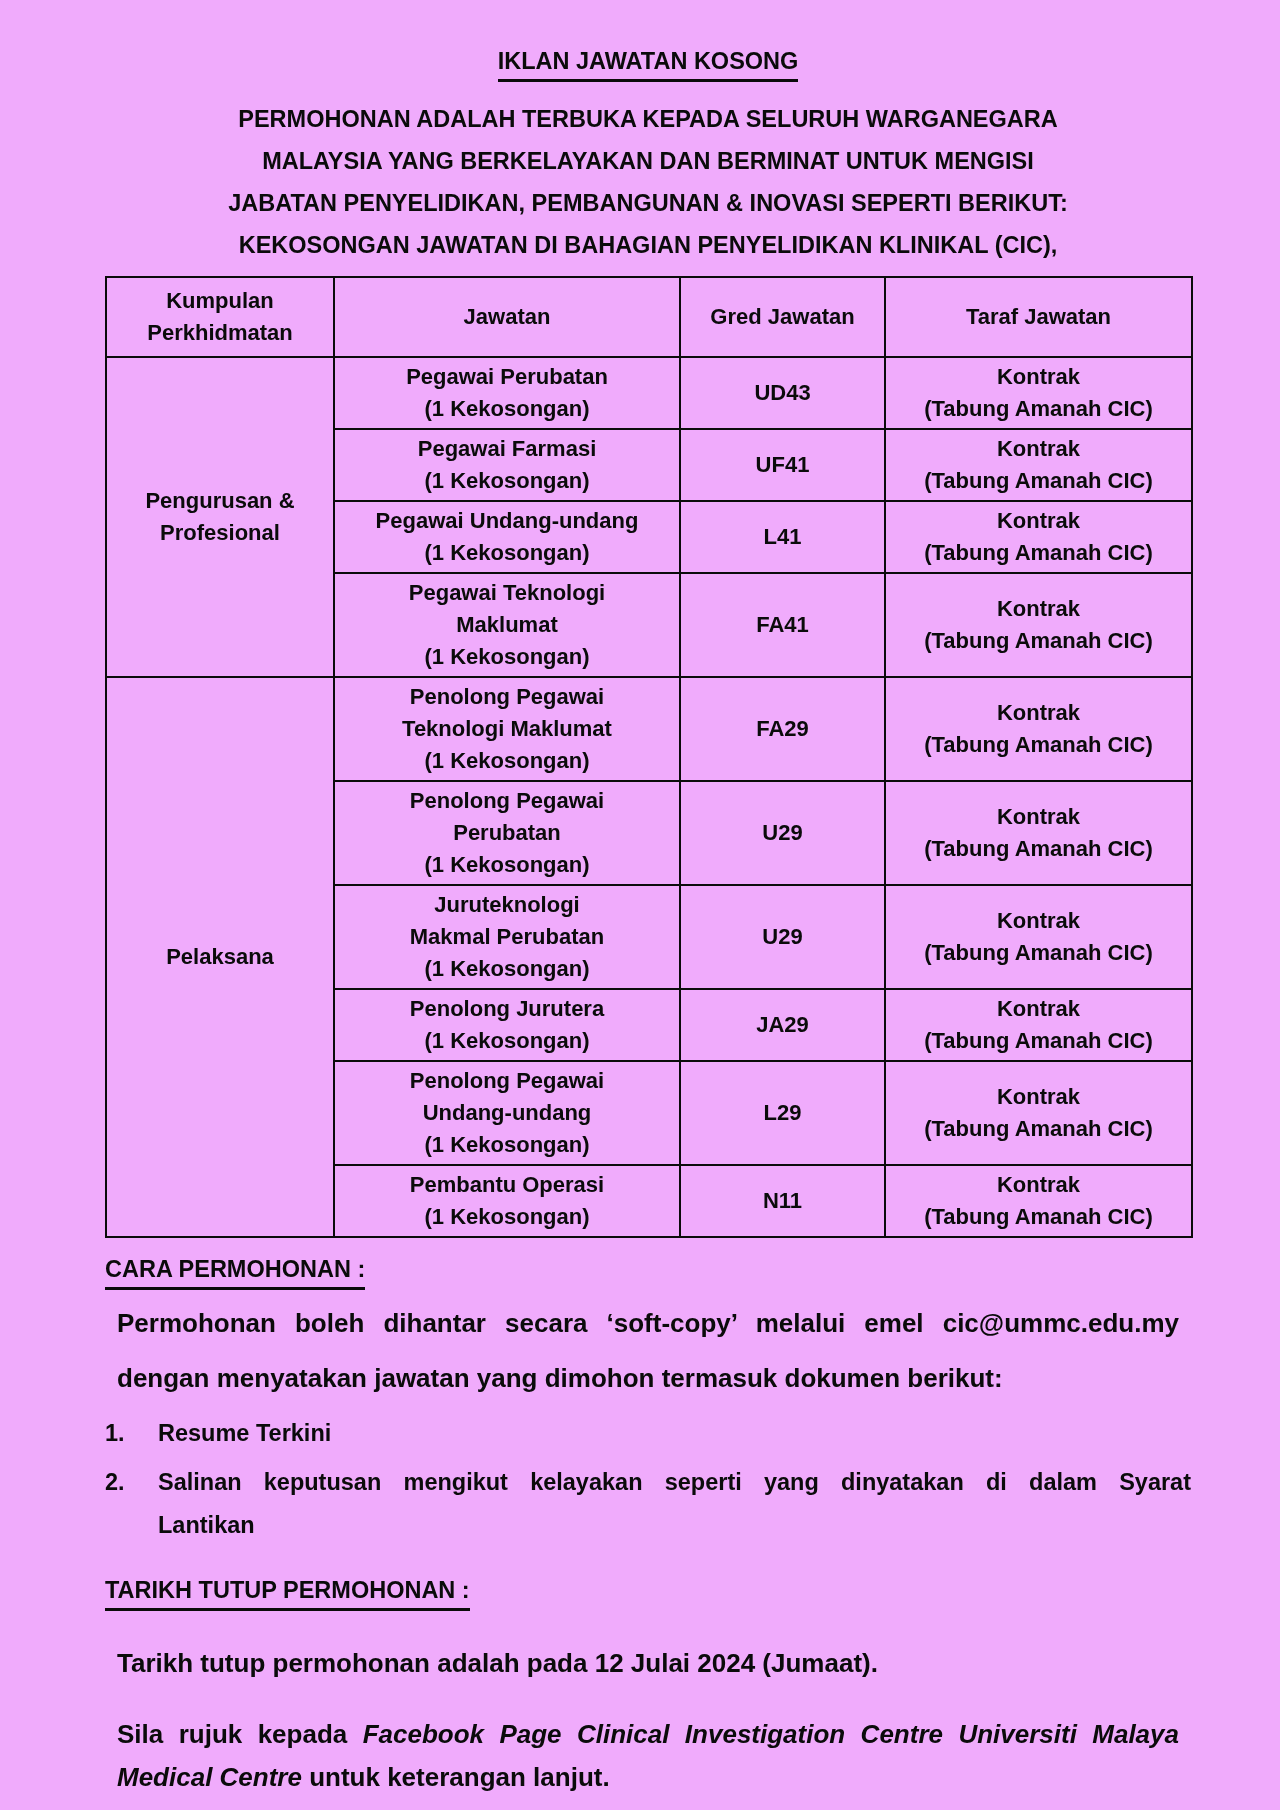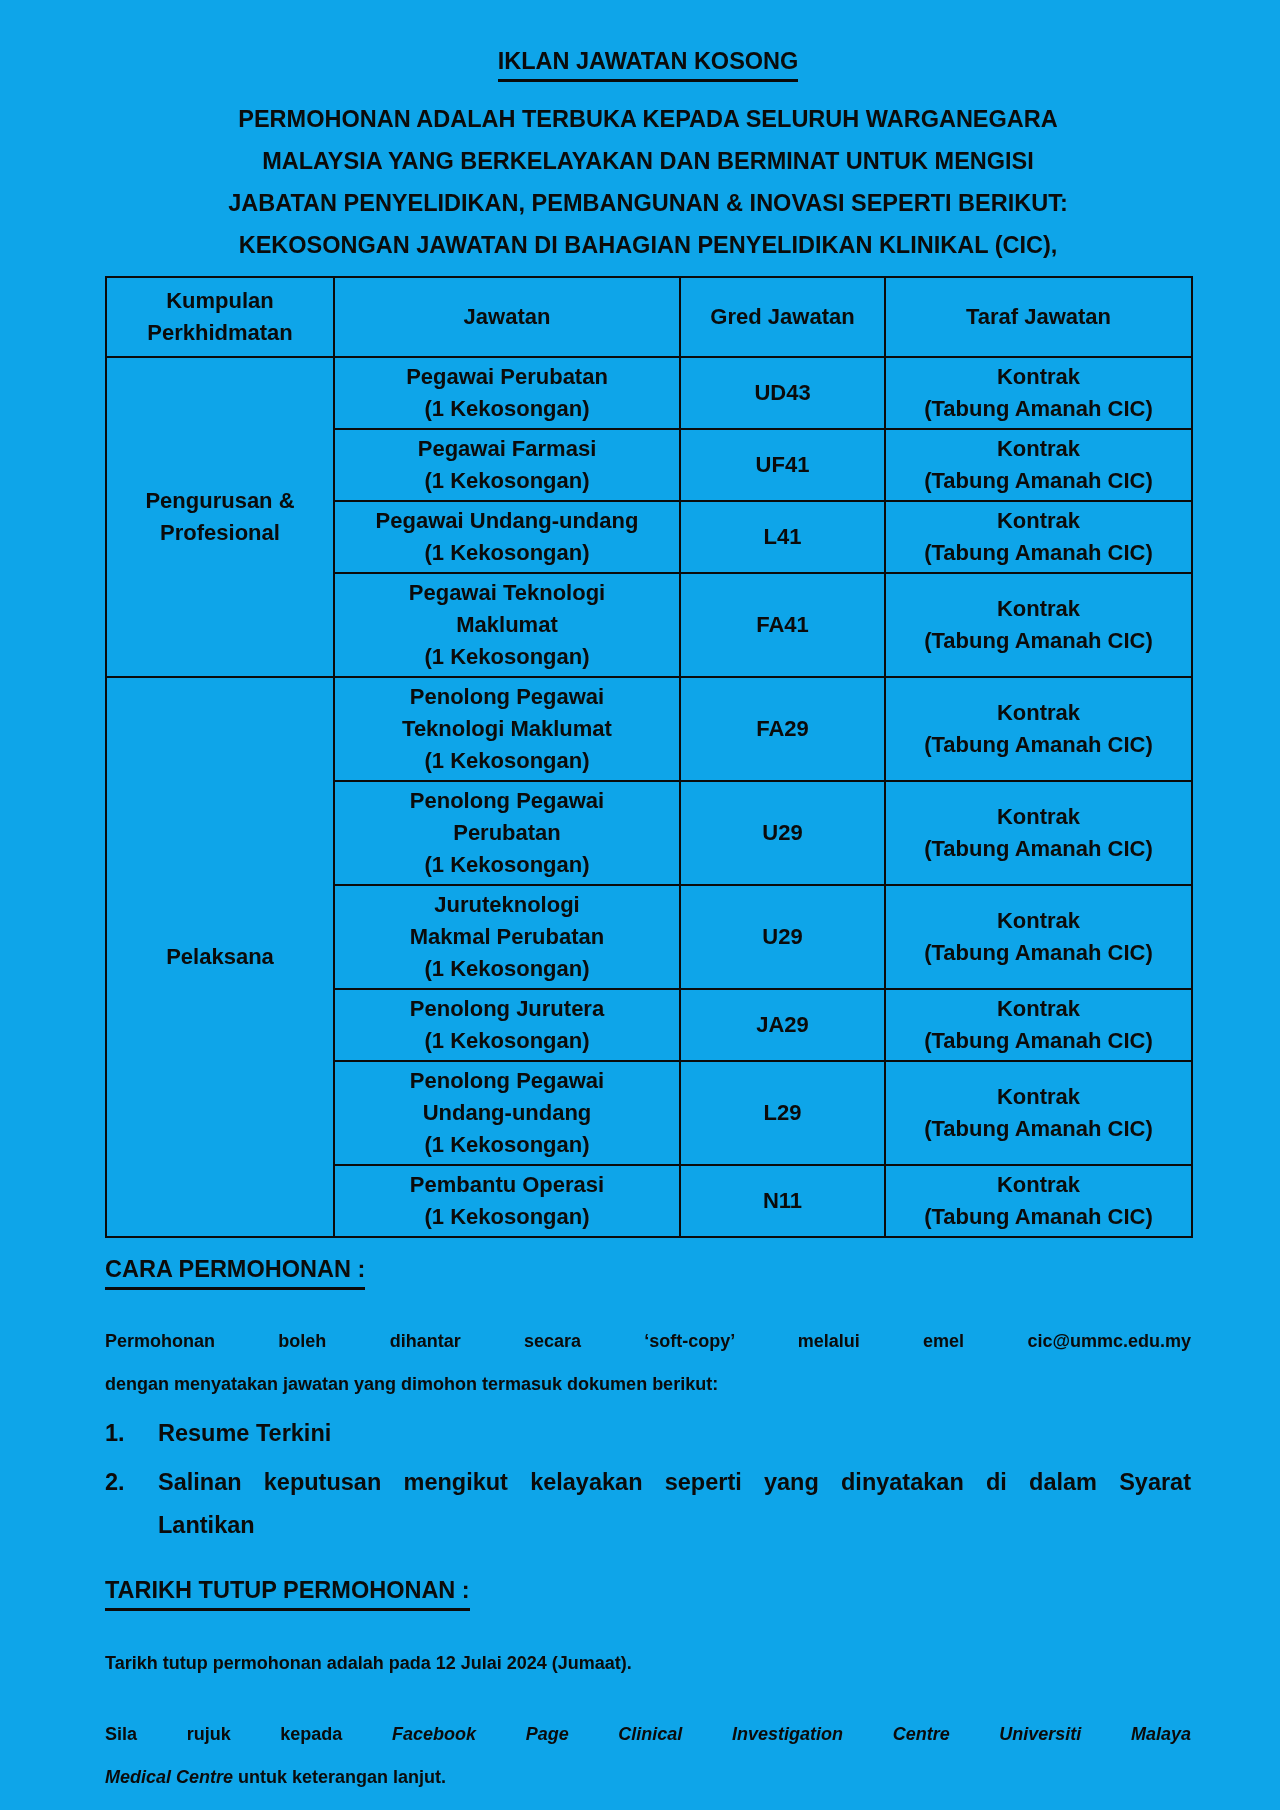--- a/index.html
+++ b/index.html
@@ -1,20 +1,20 @@
 <!DOCTYPE html>
 <html><head>
 <meta charset="utf-8">
 <style>
   html,body { margin:0; padding:0; background:#e8e8e8; }
   .page {
     position:relative;
     width:1280px; height:1810px;
     margin:0 auto;
-    background:#0ea5e9;
+    background:#f0abfc;
     color:#0b0b0b;
     font-family:"Liberation Sans", sans-serif;
     font-weight:bold;
     box-sizing:border-box;
     padding:46px 89px 0 105px;
     overflow:hidden;
   }
   .title-wrap {
     text-align:center;
     font-size:23.5px;
@@ -48,26 +48,26 @@
     white-space:pre-line;
     overflow:hidden;
   }
   table.vacancy th { height:72px; }
   h2.section-heading {
     font-size:23.5px;
     line-height:30px;
     font-weight:bold;
     margin:0;
   }
-  h2.cara-heading   { margin:16px 0 30px 0; }
+  h2.cara-heading   { margin:16px 0 0 0; }
   h2.tarikh-heading { margin:28px 0 31px 0; }
   .para {
-    font-size:18px;
+    font-size:26px;
     line-height:43px;
-    margin:0;
+    margin:12px;
   }
   .justify-last {
     text-align:justify;
     text-align-last:justify;
   }
   .list-item {
     display:flex;
     font-size:23.5px;
     line-height:43px;
     margin-top:6px;

